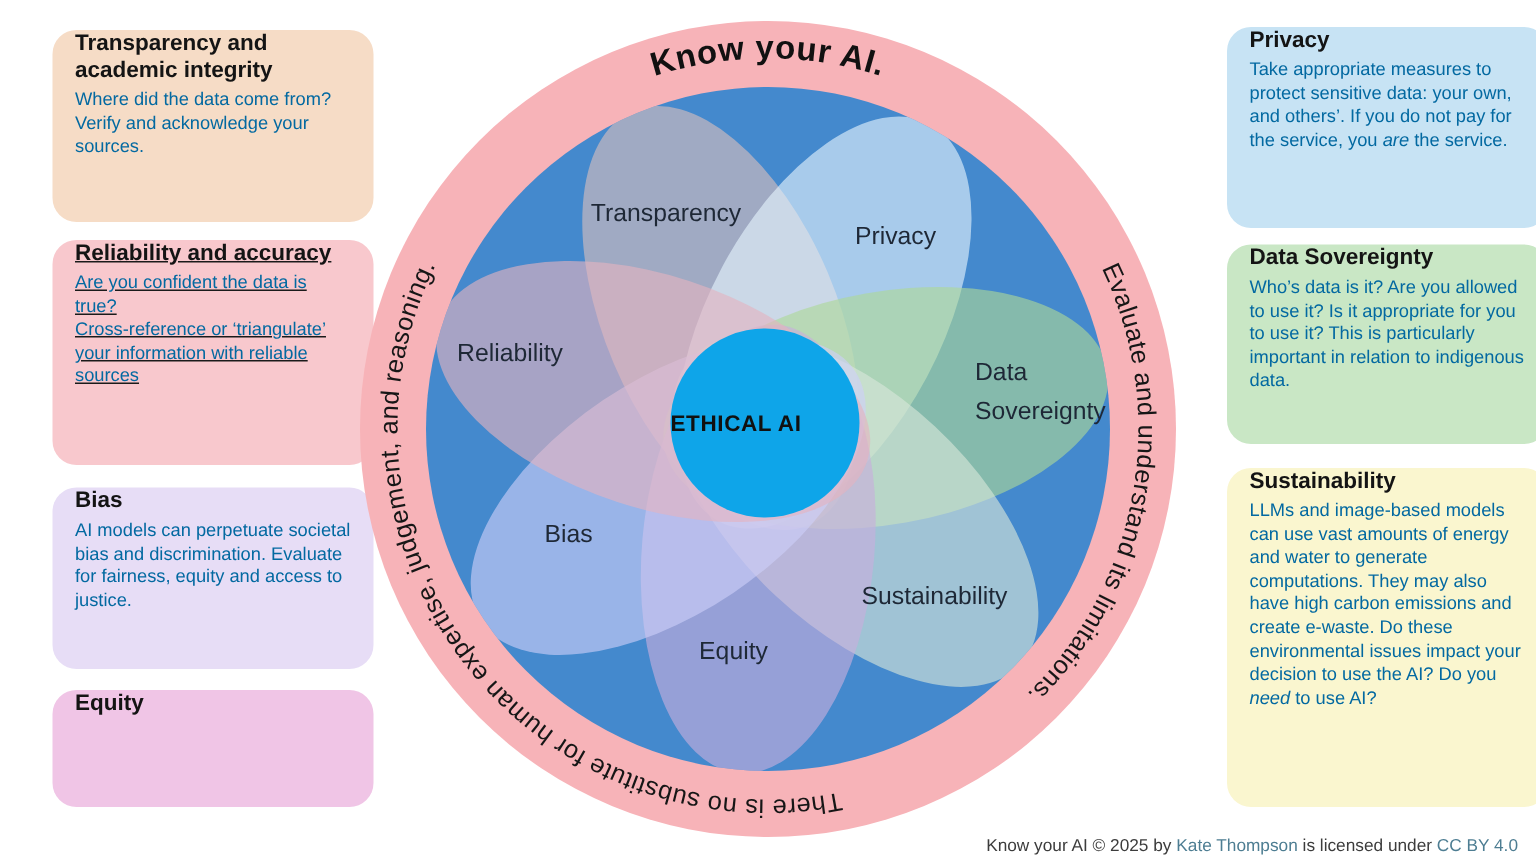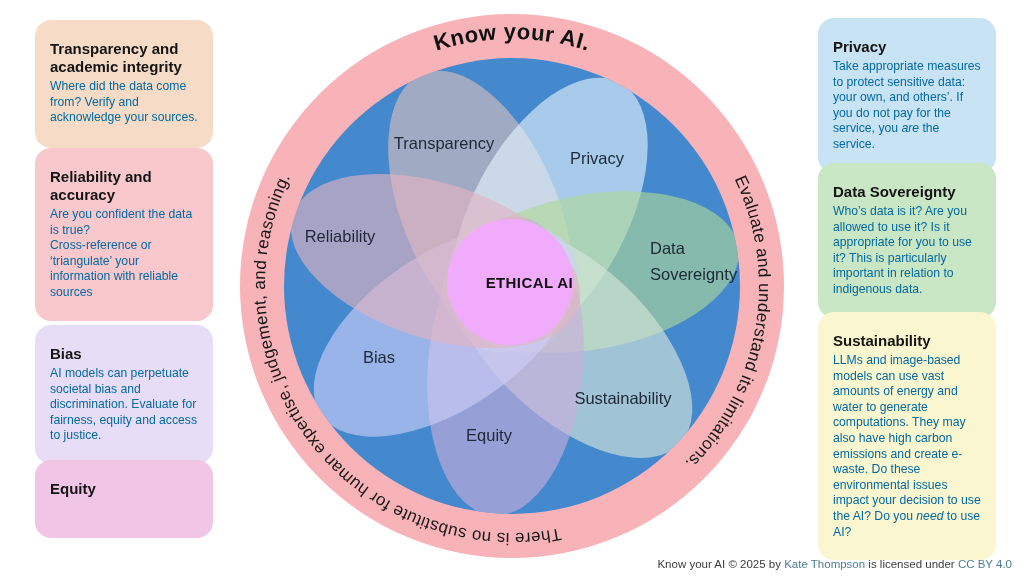--- a/index.html
+++ b/index.html
@@ -1,43 +1,43 @@
 <!DOCTYPE html>
 <html><head>
 <meta charset="utf-8">
 <style>
   html,body{margin:0;padding:0;background:#ffffff;font-family:"Liberation Sans",sans-serif;}
   .stage{position:relative;width:1024px;height:576px;background:#ffffff;overflow:hidden;}
 
   
-  .info-box{position:absolute;width:178px;border-radius:16px;padding:20px 15px;box-sizing:border-box;color:#1a1a1a;}
+  .info-box{position:absolute;width:214px;border-radius:16px;padding:0 15px;box-sizing:border-box;color:#1a1a1a;}
   .info-box h3{margin:0 0 3px 0;font-size:15px;line-height:1.2;font-weight:700;color:#141414;}
   .info-box .body{font-size:12.2px;line-height:1.28;color:#0369a1;}
   .box-transparency{left:35px;top:20px;min-height:128px;background:#F6DCC6;}
-  .box-reliability{left:35px;top:148px;min-height:150px;background:#F8C8CD;}
+  .box-reliability{left:35px;top:160px;min-height:150px;background:#F8C8CD;text-decoration:underline;}
   .box-bias{left:35px;top:325px;min-height:121px;background:#E7DDF6;}
   .box-equity{left:35px;top:460px;min-height:78px;background:#F0C5E6;}
   .box-privacy{left:818px;top:18px;min-height:134px;background:#C7E3F4;}
   .box-datasov{left:818px;top:163px;min-height:133px;background:#C9E7C5;}
   .box-sustain{left:818px;top:312px;min-height:226px;background:#FAF6CF;}
 
   
   .ring{position:absolute;left:240px;top:14px;width:544px;height:544px;border-radius:50%;background:#F7B3B8;}
   .blue-circle{position:absolute;left:284px;top:58px;width:456px;height:456px;border-radius:50%;background:#4489CD;overflow:hidden;}
   .petal{position:absolute;width:155px;height:300px;border-radius:50%;}
   .petal-transparency{left:119px;top:4px;  transform:rotate(-23deg); background:rgba(216,190,189,.62);}
   .petal-privacy     {left:188px;top:7px;  transform:rotate(28deg);  background:rgba(229,243,253,.62);}
   .petal-datasov     {left:229px;top:64px; transform:rotate(80deg);  background:rgba(173,216,152,.62);}
   .petal-sustain     {left:209px;top:133px;transform:rotate(133deg); background:rgba(216,230,218,.62);}
   .petal-equity      {left:144px;top:158px;transform:rotate(185deg); background:rgba(200,174,221,.62);}
   .petal-bias        {left:84px; top:123px;transform:rotate(236deg); background:rgba(205,206,249,.62);}
   .petal-reliability {left:74px; top:53px; transform:rotate(288deg); background:rgba(228,179,192,.62);}
 
   .center-circle{position:absolute;left:447px;top:219px;width:126px;height:126px;border-radius:50%;
-    background:#f0abfc;display:flex;align-items:center;justify-content:flex-end;}
+    background:#0ea5e9;display:flex;align-items:center;justify-content:flex-start;}
   .center-circle span{font-size:15px;font-weight:700;letter-spacing:.4px;color:#111;}
 
   .petal-label{position:absolute;transform:translate(-50%,-50%);font-size:16.5px;color:#1e2836;white-space:nowrap;}
   .lbl-transparency{left:444px;top:143px;}
   .lbl-privacy{left:597px;top:158px;}
   .lbl-reliability{left:340px;top:236px;}
   .lbl-bias{left:379px;top:357px;}
   .lbl-equity{left:489px;top:435px;}
   .lbl-sustain{left:623px;top:398px;}
   .lbl-datasov{left:650px;top:235px;transform:none;width:104px;white-space:normal;line-height:1.6;}

